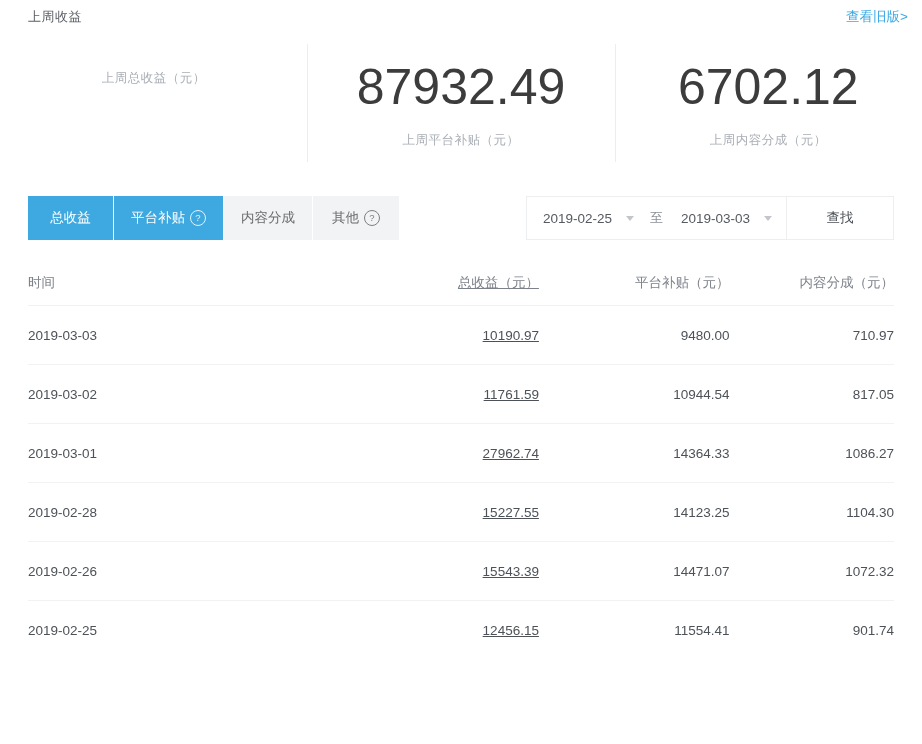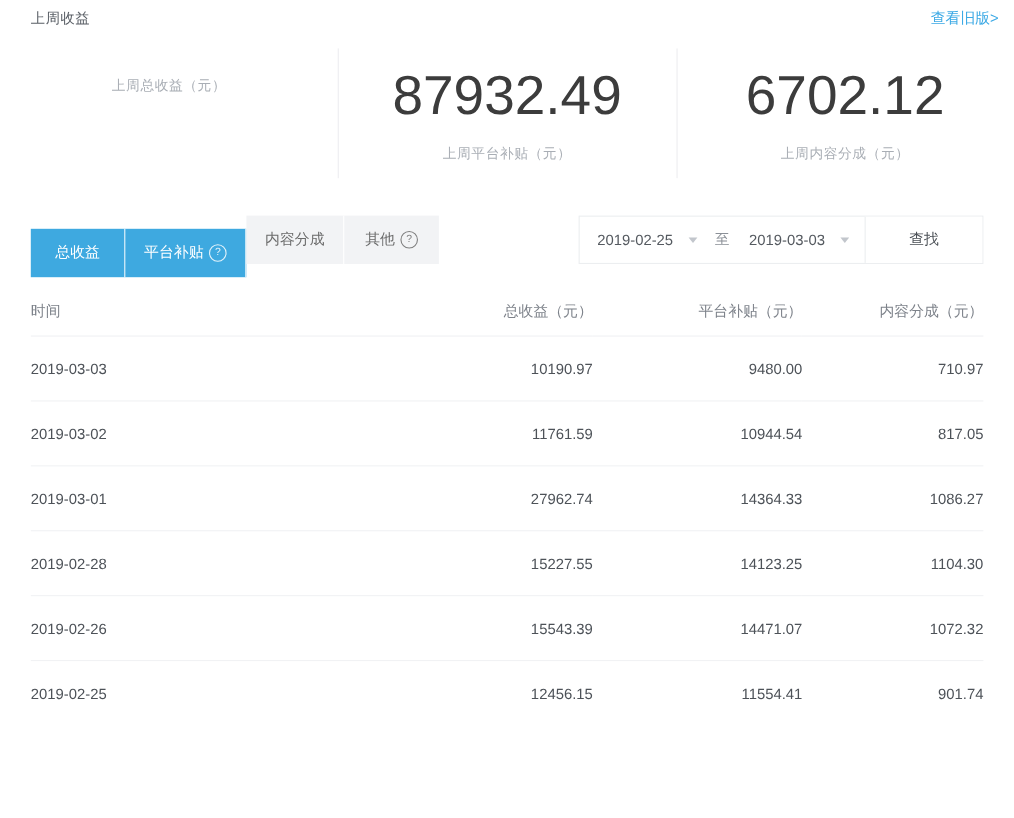--- a/index.html
+++ b/index.html
@@ -103,21 +103,20 @@
     gap: 5px;
     font-size: 13.5px;
     cursor: pointer;
     box-sizing: border-box;
     user-select: none;
   }
   .tab.active {
     background: #3ea9e0;
     color: #ffffff;
     border-right: 1px solid #ffffff;
-    margin-top: 12px;
   }
   .tab.inactive {
     background: #f2f3f5;
     color: #6b6b6b;
     border-right: 1px solid #ffffff;
   }
   .tab:last-child { border-right: none; }
   .help-icon {
     display: inline-flex;
     align-items: center;
@@ -198,21 +197,21 @@
     background: #ffffff;
   }
   tbody td {
     font-size: 13.5px;
     color: #4d5258;
     padding: 22px 0 21px 0;
     border-bottom: 1px solid #f1f2f4;
   }
   tbody tr:last-child td { border-bottom: none; }
   .col-time   { width: 36%; text-align: left; }
-  .col-total  { width: 23%; text-align: right; }
+  .col-total  { width: 23%; text-align: right; text-decoration: underline; }
   .col-sub    { width: 22%; text-align: right; }
   .col-share  { width: 19%; text-align: right; }
 </style>
 </head>
 <body>
 
 <div class="topbar">
   <div class="page-title">上周收益</div>
   <a class="old-version-link">查看旧版&gt;</a>
 </div>

